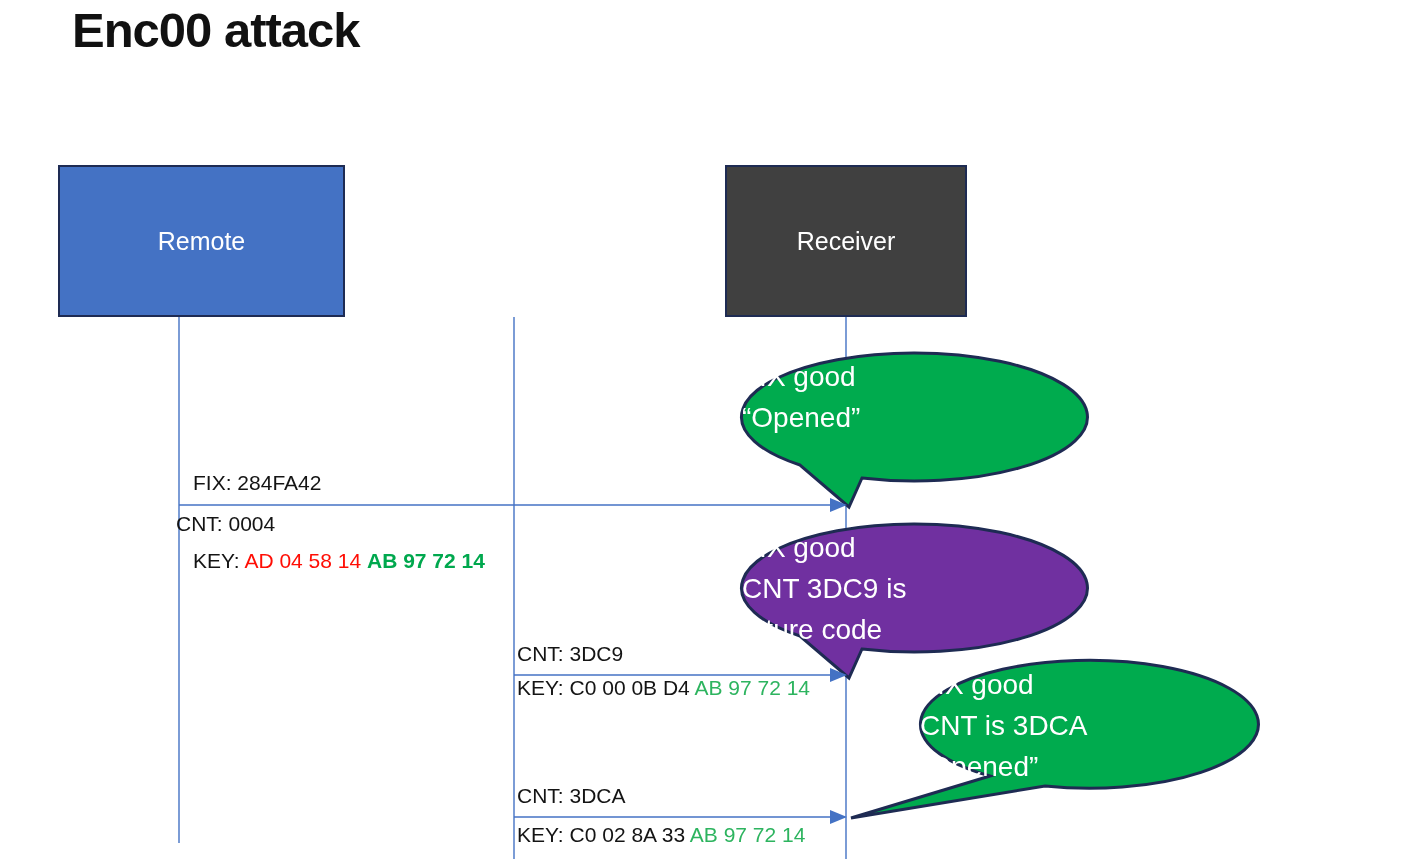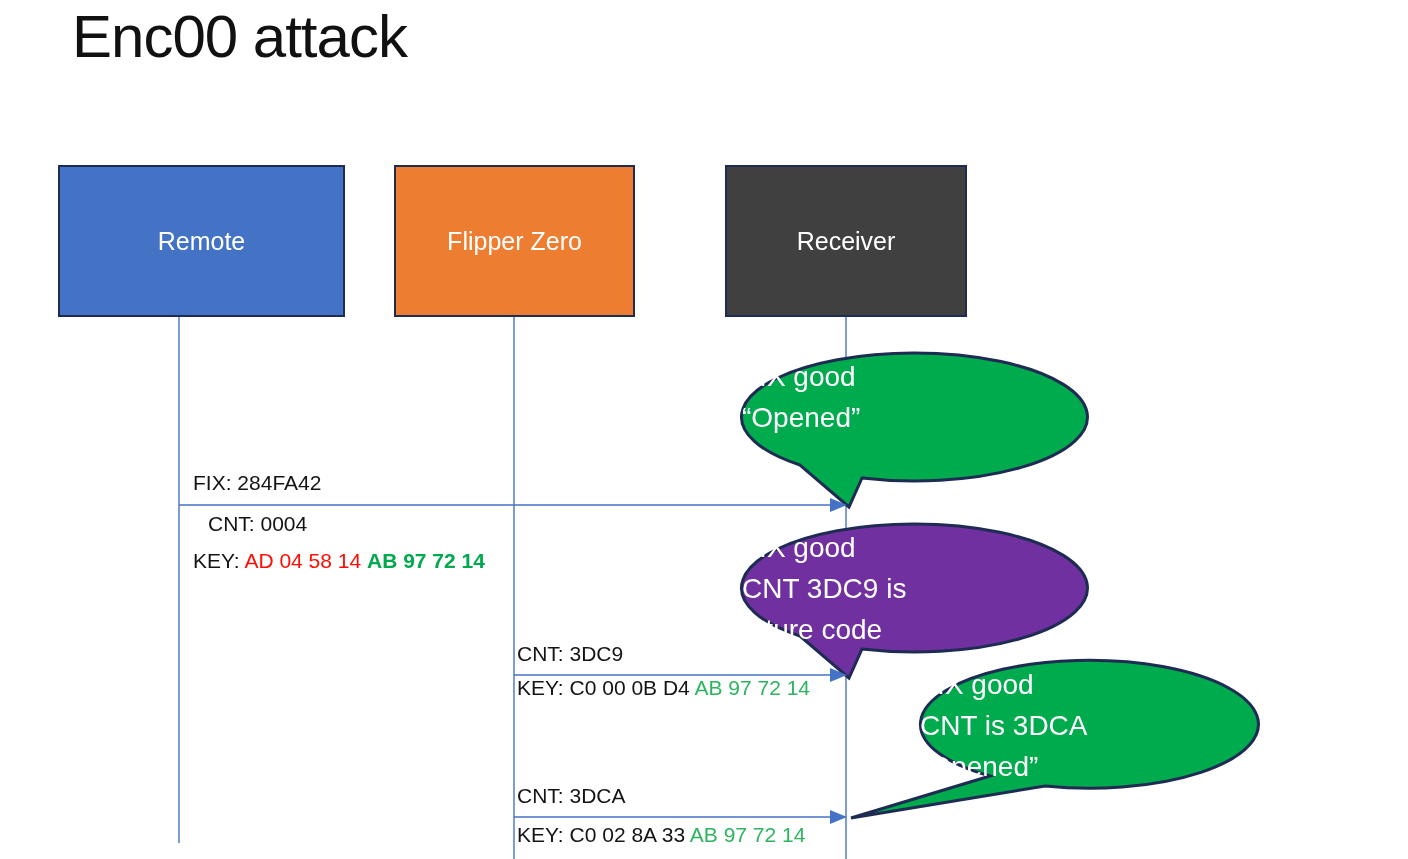--- a/index.html
+++ b/index.html
@@ -2,21 +2,21 @@
 <html><head>
 <meta charset="utf-8">
 <style>
   html,body{margin:0;padding:0;background:#ffffff;}
   .canvas{
     position:relative;width:1408px;height:859px;overflow:hidden;
     font-family:"Liberation Sans", sans-serif;background:#ffffff;
   }
   .slide-title{
     position:absolute;left:72px;top:2px;margin:0;
-    font-size:60px;font-weight:400;letter-spacing:-1px;color:#111111;
+    font-size:49px;font-weight:700;letter-spacing:-1px;color:#111111;
   }
   .diagram-svg{position:absolute;left:0;top:0;width:1408px;height:859px;}
   .actor-box{
     position:absolute;top:165px;height:152px;box-sizing:border-box;
     border:2.5px solid #1E2B53;display:flex;align-items:center;justify-content:center;
     color:#ffffff;font-size:25px;
   }
   .actor-remote{left:58px;width:287px;background:#4472C4;}
   .actor-flipper{left:394px;width:241px;background:#ED7D31;}
   .actor-receiver{left:725px;width:242px;background:#404040;}
@@ -56,29 +56,26 @@
     <path d="M 990 776 A 169 64 0 1 1 1045 786 L 851 818 Z" stroke-width="3" stroke="#1E2B53" fill="#00AB4E"></path>
 
     <polygon points="830,498 847,505 830,512" fill="#4472C4"></polygon>
     <polygon points="830,668 847,675 830,682" fill="#4472C4"></polygon>
     <polygon points="830,810 847,817 830,824" fill="#4472C4"></polygon>
   </svg>
 
   <div class="actor-box actor-remote">
     <span>Remote</span>
   </div>
-  <div class="actor-box actor-flipper">
-    <span>Flipper Zero</span>
-  </div>
   <div class="actor-box actor-receiver">
     <span>Receiver</span>
   </div>
 
   <div class="msg" style="left:193px;top:471px">FIX: 284FA42</div>
-  <div class="msg" style="left:208px;top:512px">CNT: 0004</div>
+  <div class="msg" style="left:176px;top:512px">CNT: 0004</div>
   <div class="msg" style="left:193px;top:549px">
     <span>KEY: </span><span class="k-red">AD 04 58 14 </span><span class="k-green-bold">AB 97 72 14</span>
   </div>
 
   <div class="msg" style="left:517px;top:642px">CNT: 3DC9</div>
   <div class="msg" style="left:517px;top:676px">
     <span>KEY: C0 00 0B D4 </span><span class="k-green">AB 97 72 14</span>
   </div>
 
   <div class="msg" style="left:517px;top:784px">CNT: 3DCA</div>

